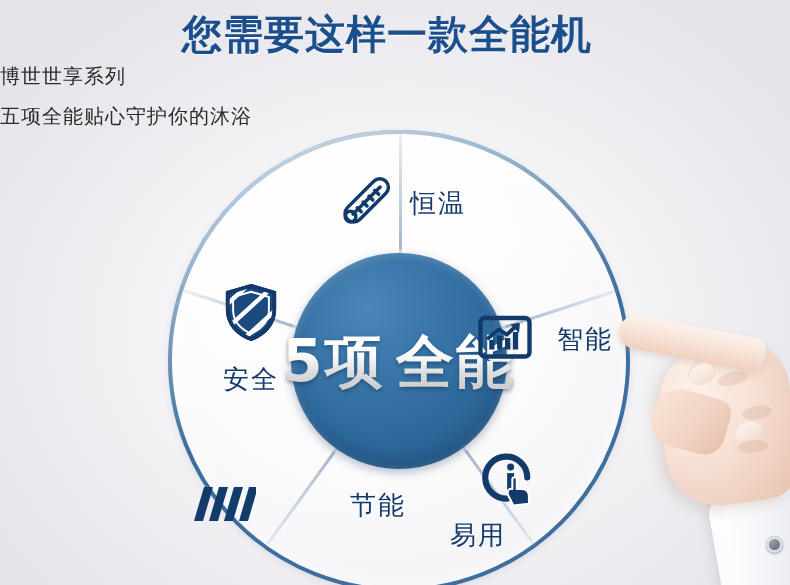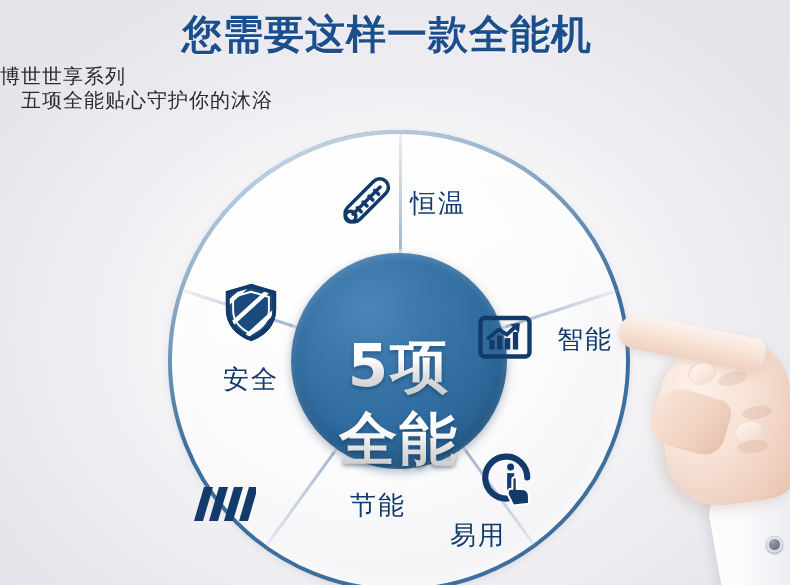--- a/index.html
+++ b/index.html
@@ -28,21 +28,21 @@
   }
   .sub{
     position:absolute;left:0;right:0;
     text-align:left;
     font-size:20px;line-height:26px;
     color:#2b2b2b;
     letter-spacing:1px;
     white-space:nowrap;
   }
   .sub1{top:63px;}
-  .sub2{top:87px;margin-left:21px;}
+  .sub2{top:103px;}
 
   
   .wheel{
     position:absolute;
     left:168px;top:130px;
     width:462px;height:462px;
   }
   .outer-ring{
     position:absolute;inset:0;
     border-radius:50%;
@@ -75,22 +75,22 @@
     left:50%;top:50%;
     width:216px;height:216px;margin-left:-108px;margin-top:-108px;
     border-radius:50%;
     background:
       radial-gradient(circle at 36% 26%, #4a86b6 0%, #3b77ab 28%, #2f6b9e 58%, #285f8e 82%, #20527d 100%);
     box-shadow:
       0 3px 10px rgba(25,55,90,.35),
       inset 0 2px 10px rgba(255,255,255,.22),
       inset 0 -8px 18px rgba(10,40,70,.25),
       0 0 0 4px rgba(255,255,255,.55);
-    display:flex;flex-direction:column;
-    align-items:center;justify-content:flex-end;gap:11px;
+    display:flex;flex-direction:row;
+    align-items:center;justify-content:center;gap:11px;
   }
   .hub-line{
     font-size:58px;line-height:60px;
     font-weight:bold;letter-spacing:2px;
     background:linear-gradient(to bottom,#ffffff 0%,#fdfdfd 38%,#dcdcdc 70%,#c9c9c9 100%);
     -webkit-background-clip:text;background-clip:text;
     color:transparent;
     -webkit-text-fill-color:transparent;
     filter:drop-shadow(0 2px 2px rgba(10,40,70,.45));
     white-space:nowrap;

